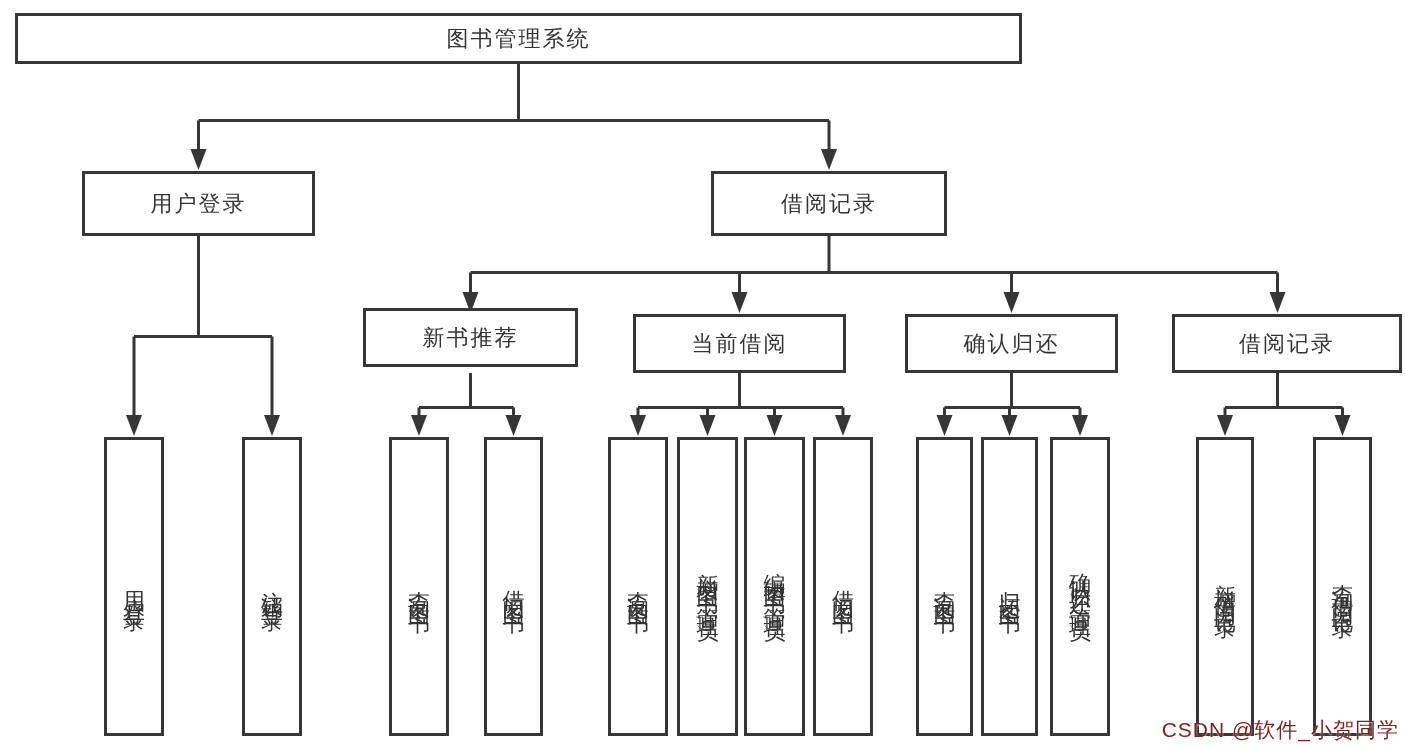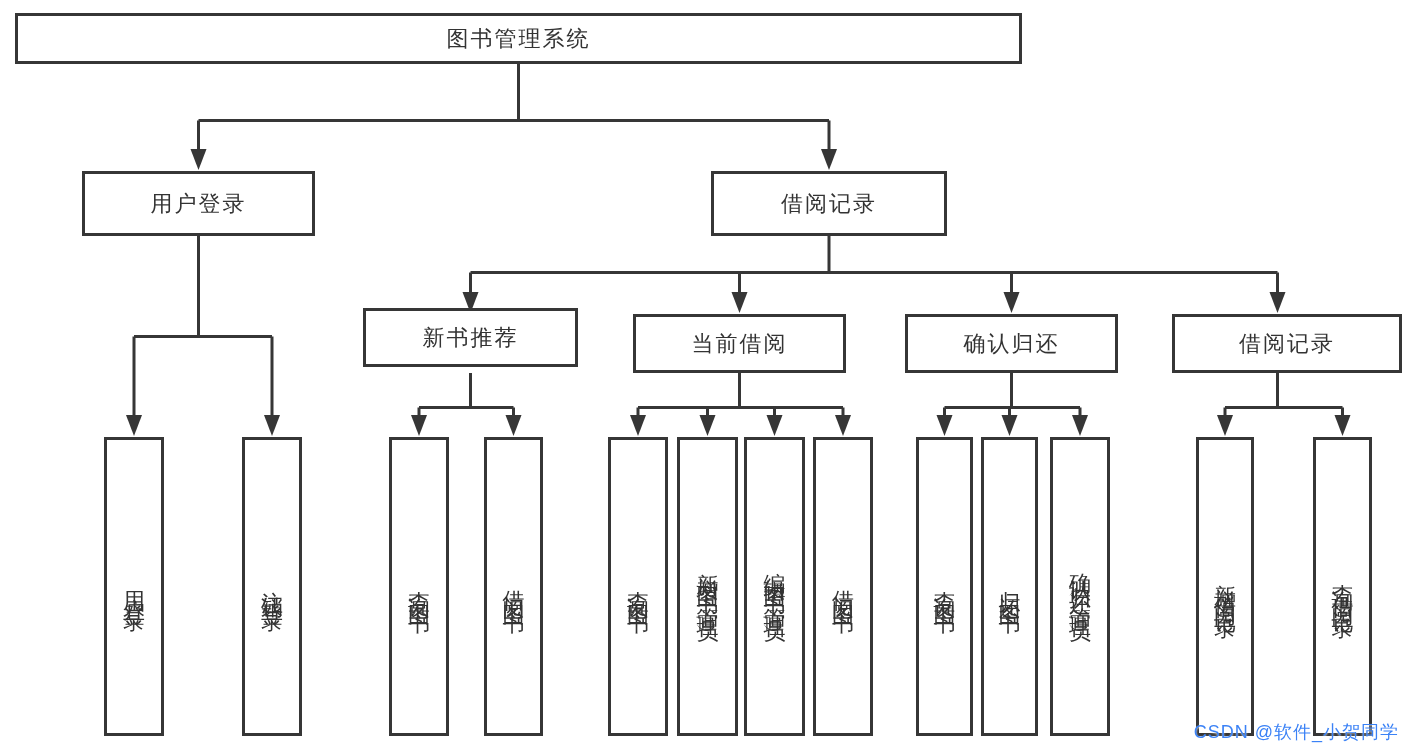--- a/index.html
+++ b/index.html
@@ -17,21 +17,21 @@
     position:absolute;top:437px;height:299px;box-sizing:border-box;background:#fff;
     border:3px solid #363636;display:flex;align-items:center;justify-content:center;
     font-size:22px;color:#333;
   }
   .leaf span{
     writing-mode:vertical-rl;text-orientation:mixed;
     letter-spacing:7px;line-height:1;
   }
   .watermark{
     position:absolute;right:6px;bottom:3px;z-index:5;
-    font-size:18px;letter-spacing:1px;color:#3b82f6;
+    font-size:21px;letter-spacing:1px;color:#7f1d1d;
     text-shadow:0 1px 2px rgba(255,255,255,.85);
   }
 </style>
 </head>
 <body>
 
 <div class="stage">
 
   <svg class="connectors" viewBox="0 0 1405 747">
 

